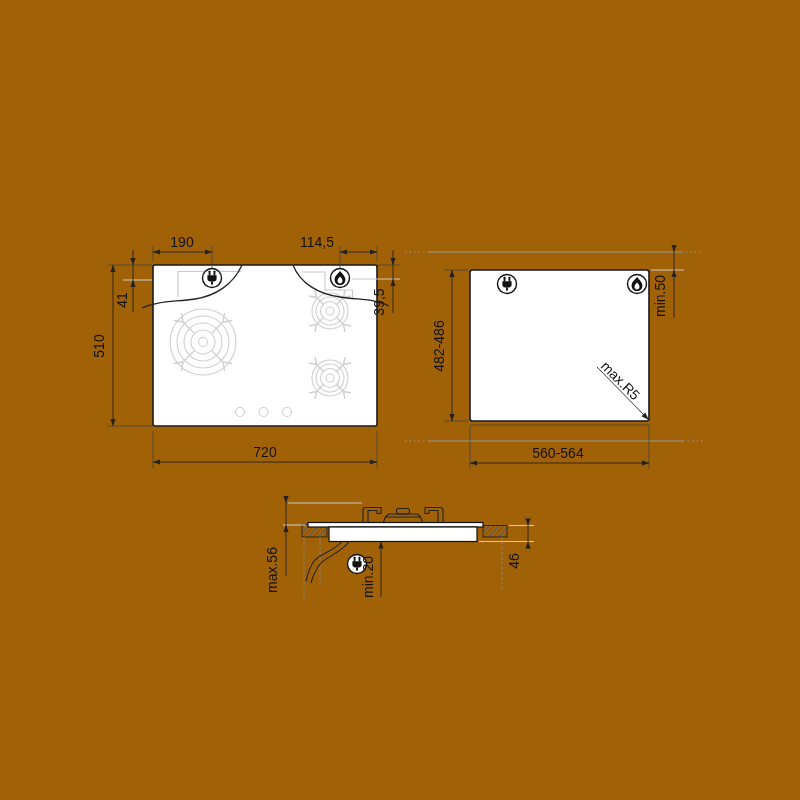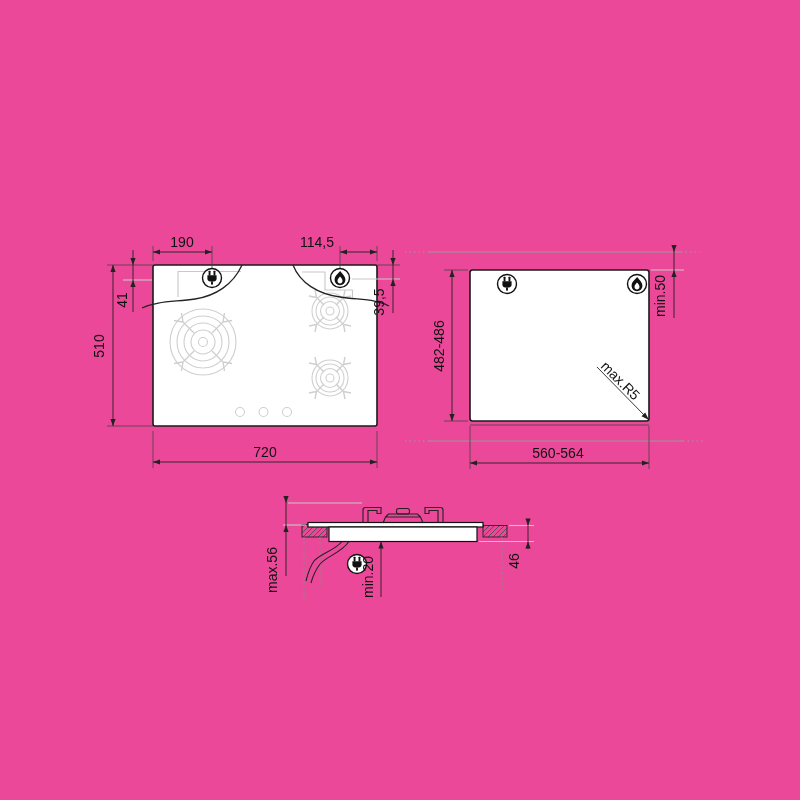--- a/index.html
+++ b/index.html
@@ -1,16 +1,16 @@
 <!DOCTYPE html>
 <html><head>
 <meta charset="utf-8">
 <style>
   html,body{margin:0;padding:0;background:#fff;}
-  .page{width:800px;height:800px;background:#ec4899;position:relative;font-family:"Liberation Sans",sans-serif;}
+  .page{width:800px;height:800px;background:#a16207;position:relative;font-family:"Liberation Sans",sans-serif;}
   svg{display:block;}
   .lbl{font:14px "Liberation Sans",sans-serif;fill:#111;}
   .outline{fill:#fff;stroke:#1a1a1a;stroke-width:1.6;}
   .thin{fill:#fff;stroke:#111;stroke-width:1.2;}
   .dim{stroke:#222;stroke-width:0.9;fill:none;}
   .ext{stroke:#444;stroke-width:0.8;fill:none;}
   .gext{stroke:#c8c8c8;stroke-width:1.1;fill:none;}
   .arrow{fill:#222;stroke:none;}
   .burner{stroke:#cfcfcf;stroke-width:1.1;fill:none;}
   .arm{stroke:#cfcfcf;stroke-width:1.4;fill:none;}

